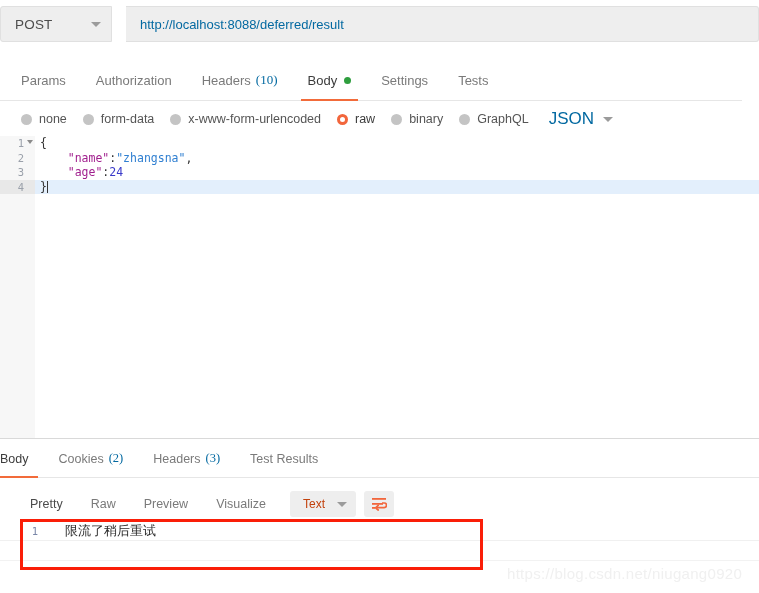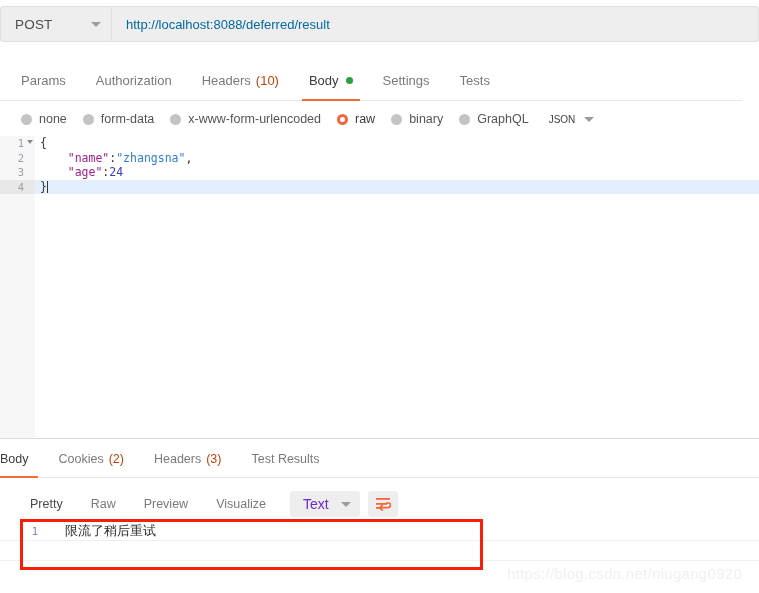--- a/index.html
+++ b/index.html
@@ -13,21 +13,21 @@
   #app {
     position: relative;
     width: 759px; height: 593px;
     background: #ffffff;
   }
 
   
   .url-bar {
     position: absolute; left: 0; top: 6px;
     width: 759px; height: 36px;
-    display: flex; align-items: stretch;
+    display: flex; align-items: stretch; gap: 14px;
   }
   .method-box {
     width: 112px; height: 36px;
     background: #eeeeee;
     border: 1px solid #e0e0e0;
     border-radius: 3px 0 0 3px;
     display: flex; align-items: center;
     padding: 0 10px 0 14px;
     cursor: pointer;
   }
@@ -78,21 +78,21 @@
     white-space: nowrap;
   }
   .req-tab.active { color: #3c3c3c; }
   .req-tab.active::after {
     content: "";
     position: absolute;
     left: 8px; right: 8px; bottom: 0;
     height: 2px;
     background: #f26b3a;
   }
-  .tab-count { color: #c2410c; margin-left: 5px; }
+  .tab-count { color: #0369a1; margin-left: 5px; font-family: Liberation Serif, serif; }
   .green-dot {
     display: inline-block;
     width: 7px; height: 7px;
     border-radius: 50%;
     background: #2e9e3e;
     margin-left: 7px;
   }
 
   
   .body-type-row {
@@ -121,22 +121,22 @@
     background: #ffffff;
     border: 3px solid #f2663c;
   }
   .radio-item.selected { color: #3c3c3c; }
   .json-select {
     display: flex; align-items: center;
     margin-left: 4px;
     cursor: pointer;
   }
   .json-label {
-    font-size: 10px;
-    color: #404040;
+    font-size: 17px;
+    color: #0369a1;
     margin-right: 9px;
   }
 
   
   .editor {
     position: absolute; left: 0; top: 136px;
     width: 759px; height: 303px;
     background: #ffffff;
     border-bottom: 1px solid #d9d9d9;
     overflow: hidden;
@@ -233,22 +233,22 @@
   .text-select {
     height: 26px;
     background: #eeeeee;
     border-radius: 3px;
     display: flex; align-items: center;
     padding: 0 9px 0 13px;
     margin-left: 10px;
     cursor: pointer;
   }
   .text-select-label {
-    font-size: 14px;
-    color: #6d28d9;
+    font-size: 12px;
+    color: #c2410c;
     margin-right: 12px;
   }
   .wrap-btn {
     width: 30px; height: 26px;
     background: #eeeeee;
     border-radius: 3px;
     margin-left: 8px;
     display: flex; align-items: center; justify-content: center;
     cursor: pointer;
   }

